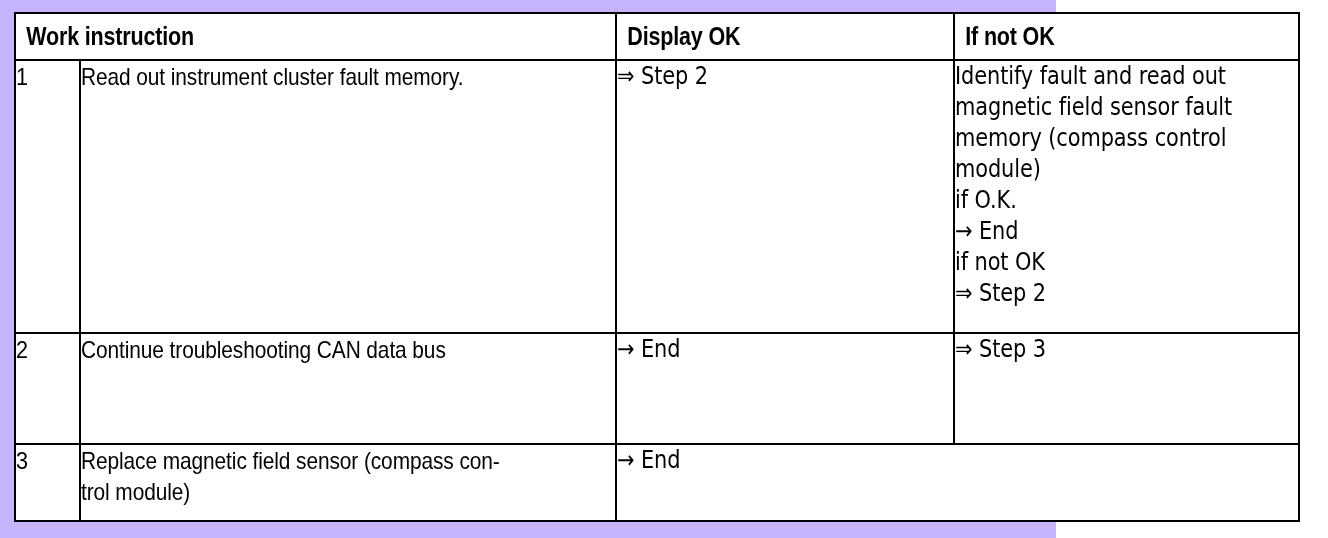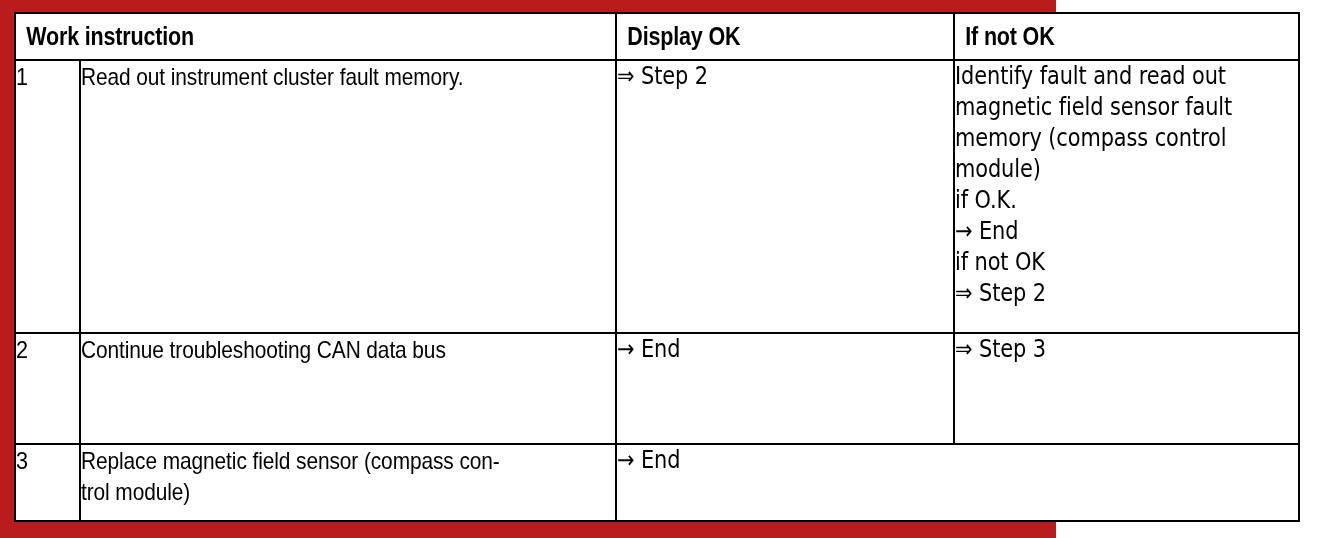--- a/index.html
+++ b/index.html
@@ -14,21 +14,21 @@
     overflow: hidden;
     font-family: "Liberation Sans", "DejaVu Sans", sans-serif;
     color: #000000;
     -webkit-font-smoothing: none;
   }
 
   .page {
     position: relative;
     width: 1056px;
     height: 538px;
-    background: #b91c1c;
+    background: #c4b5fd;
   }
 
   
   .wi-table {
     position: absolute;
     left: 14px;
     top: 12px;
     width: 1284px;      
     border-collapse: collapse;
     table-layout: fixed;

